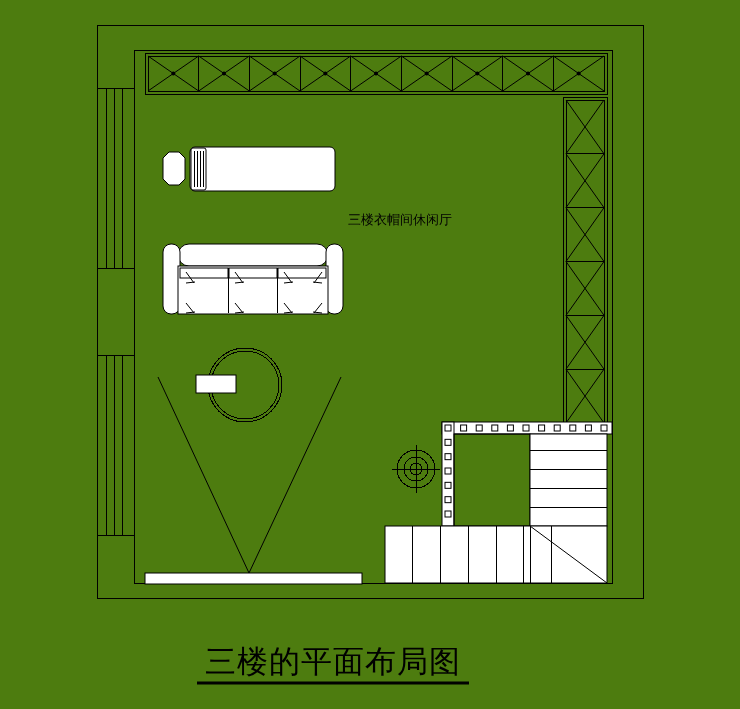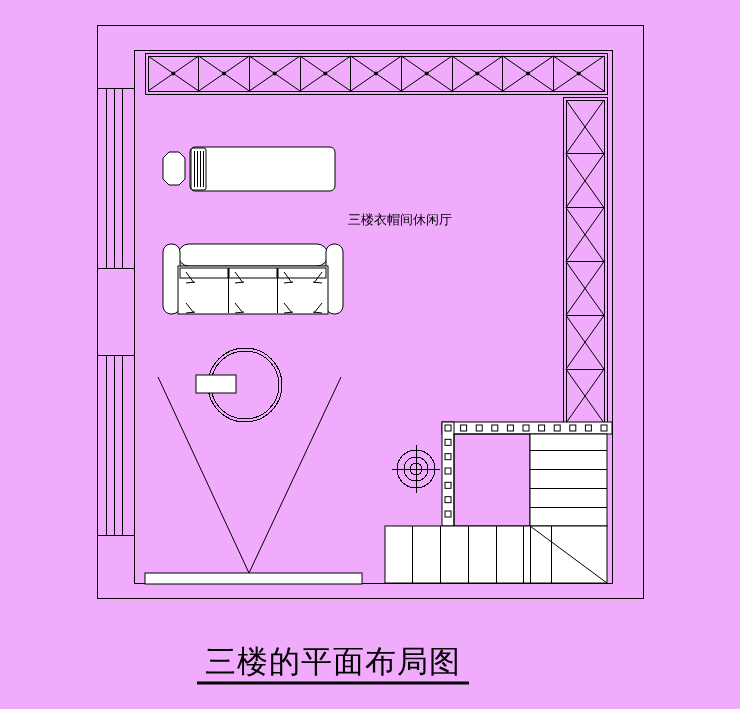--- a/index.html
+++ b/index.html
@@ -11,21 +11,21 @@
     width: 740px;
     height: 709px;
     font-family: "DejaVu Sans", "Liberation Sans", sans-serif;
     overflow: hidden;
     position: relative;
   }
   #plan-root {
     position: relative;
     width: 740px;
     height: 709px;
-    background: #f0abfc;
+    background: #4d7c0f;
   }
   #floorplan-svg {
     position: absolute;
     left: 0;
     top: 0;
     display: block;
   }
   .room-label-text {
     font-family: "DejaVu Sans", "Liberation Sans", sans-serif;
     font-size: 13px;

